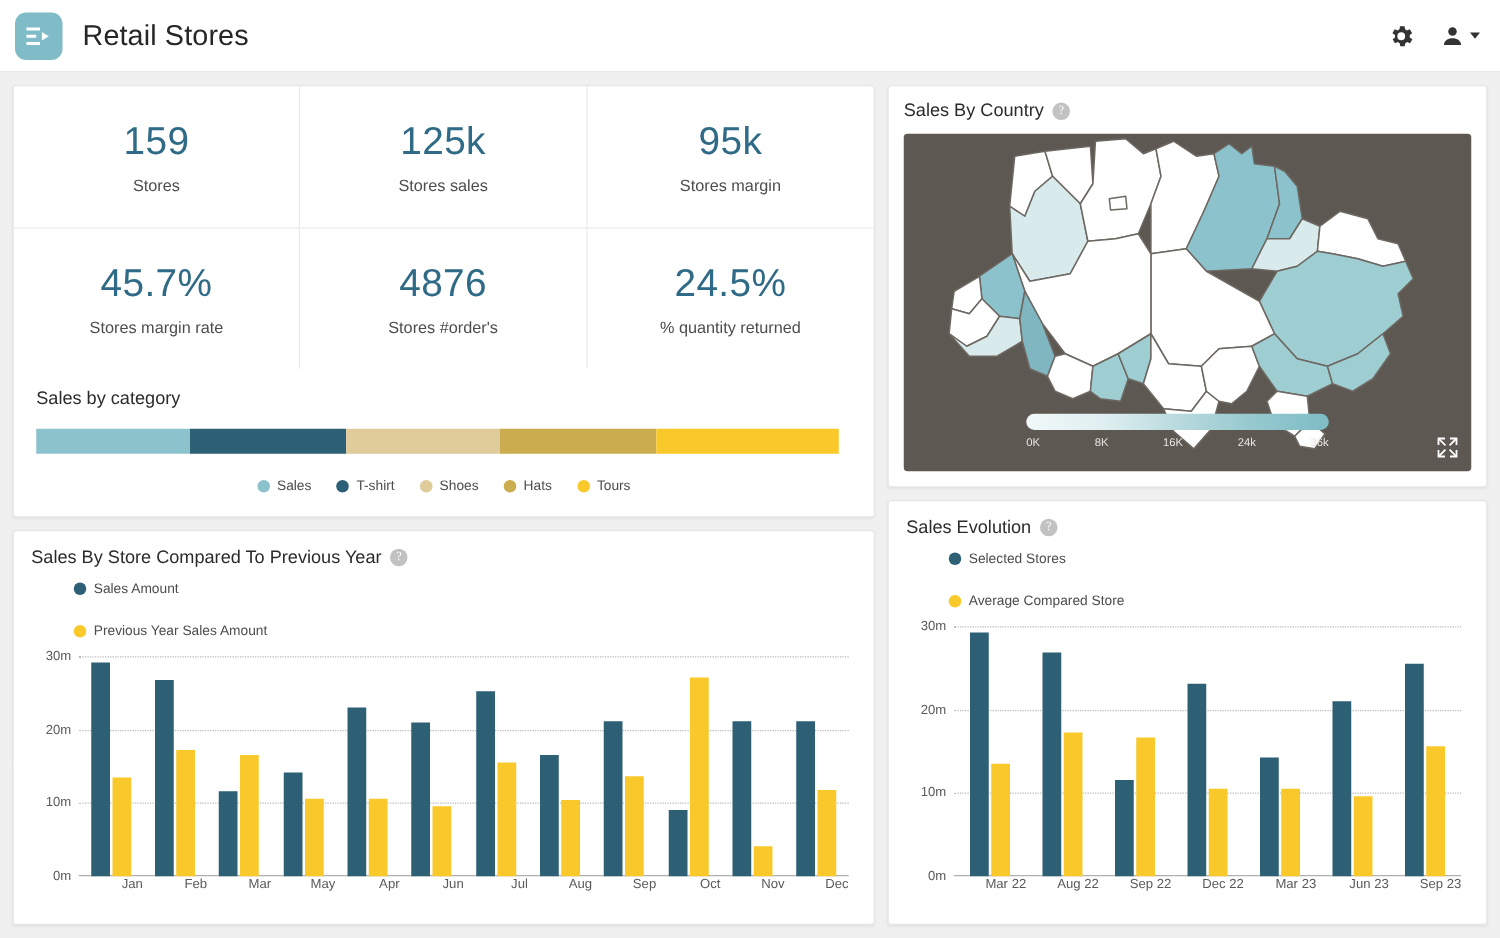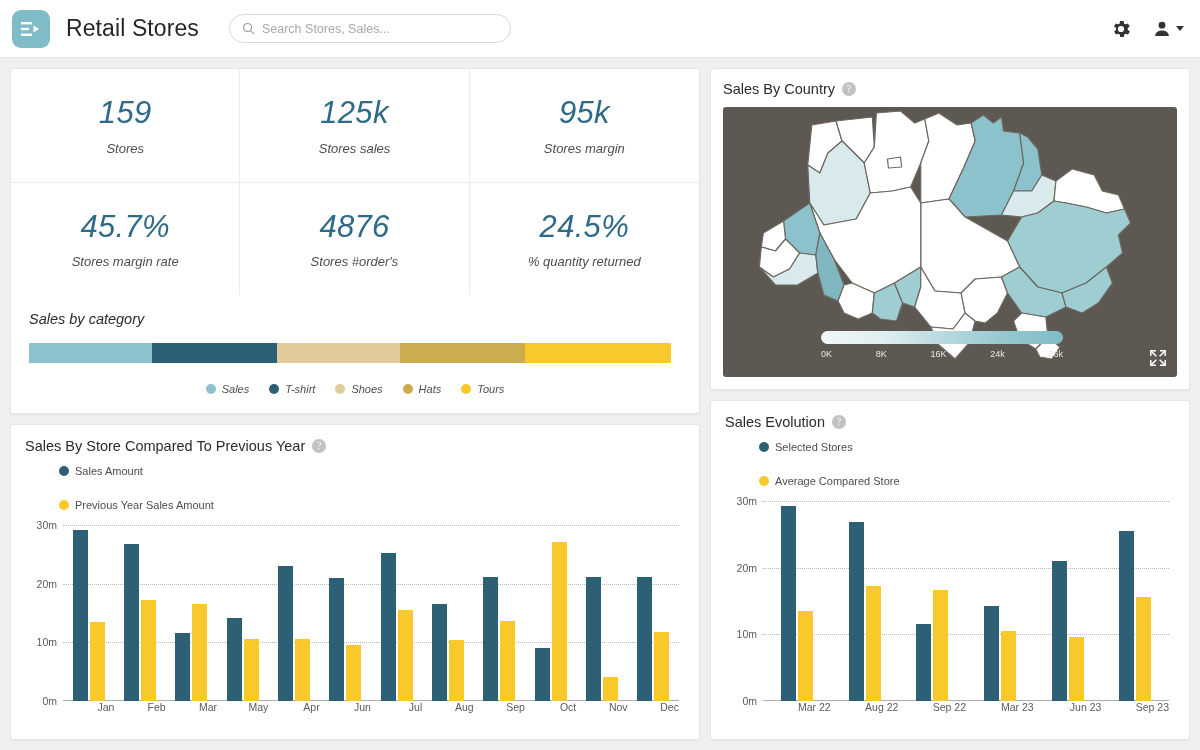--- a/index.html
+++ b/index.html
@@ -52,21 +52,21 @@
   }
   
   .page { padding: 10px; display: flex; gap: 10px; height: 692px; }
   .col-left  { width: 690px; display: flex; flex-direction: column; gap: 10px; }
   .col-right { width: 480px; display: flex; flex-direction: column; gap: 10px; }
   .card {
     background: #fff; border: 1px solid #e6e6e6; border-radius: 3px;
     box-shadow: 0 1px 2px rgba(0,0,0,.05);
   }
   
-  .kpi-card { padding: 0; font-style: italic; }
+  .kpi-card { padding: 0; }
   .kpi-grid { display: grid; grid-template-columns: 1fr 1fr 1fr; }
   .kpi {
     text-align: center; padding: 28px 6px 26px;
     border-right: 1px solid #ebebeb; border-bottom: 1px solid #ebebeb;
   }
   .kpi:nth-child(3n) { border-right: none; }
   .kpi:nth-child(n+4) { border-bottom: none; }
   .kpi-value {
     font-size: 31px; color: #2f6a86; font-weight: 400; line-height: 1.05;
     letter-spacing: .3px;
@@ -151,27 +151,20 @@
   <div class="logo">
     <svg width="20" height="16" viewBox="0 0 20 16">
       <rect x="0" y="1" width="11" height="2.4" fill="#fff"></rect>
       <rect x="0" y="6.8" width="8" height="2.4" fill="#fff"></rect>
       <rect x="0" y="12.6" width="11" height="2.4" fill="#fff"></rect>
       <path d="M12.5 4.6 L18 8 L12.5 11.4 Z" fill="#fff"></path>
     </svg>
   </div>
   <div class="app-title">Retail Stores</div>
 
-  <div class="search-wrap">
-    <svg class="search-icon" width="13" height="13" viewBox="0 0 16 16">
-      <circle cx="6.8" cy="6.8" r="5" fill="none" stroke="#9e9e9e" stroke-width="1.4"></circle>
-      <line x1="10.4" y1="10.4" x2="14.6" y2="14.6" stroke="#9e9e9e" stroke-width="1.4" stroke-linecap="round"></line>
-    </svg>
-    <input class="search-input" type="text" placeholder="Search Stores, Sales..." style="">
-  </div>
 
   <div class="topbar-right">
     <div class="icon-btn">
       <svg width="22" height="22" viewBox="0 0 24 24">
         <path fill="#333" d="M19.4 13a7.6 7.6 0 0 0 0-2l2.1-1.6-2-3.5-2.5 1a7.7 7.7 0 0 0-1.7-1l-.4-2.6h-4l-.4 2.6c-.6.2-1.2.6-1.7 1l-2.5-1-2 3.5L6.6 11a7.6 7.6 0 0 0 0 2l-2.1 1.6 2 3.5 2.5-1c.5.4 1.1.8 1.7 1l.4 2.6h4l.4-2.6c.6-.2 1.2-.6 1.7-1l2.5 1 2-3.5-2.3-1.6zM12 15.4A3.4 3.4 0 1 1 12 8.6a3.4 3.4 0 0 1 0 6.8z"></path>
       </svg>
     </div>
     <div class="icon-btn">
       <svg width="20" height="20" viewBox="0 0 24 24">
         <circle cx="12" cy="7.4" r="4.1" fill="#333"></circle>
@@ -443,20 +436,25 @@
                 <div class="bar b1" style="height: 89.3333%;"></div>
                 <div class="bar b2" style="height: 57.6667%;"></div>
                 <div class="xlabel">Aug 22</div>
               </div>
               <div class="group">
                 <div class="bar b1" style="height: 38.6667%;"></div>
                 <div class="bar b2" style="height: 55.3333%;"></div>
                 <div class="xlabel">Sep 22</div>
               </div>
               <div class="group">
+                <div class="bar b1" style="height: 77%;"></div>
+                <div class="bar b2" style="height: 35%;"></div>
+                <div class="xlabel">Dec 22</div>
+              </div>
+              <div class="group">
                 <div class="bar b1" style="height: 47.3333%;"></div>
                 <div class="bar b2" style="height: 35%;"></div>
                 <div class="xlabel">Mar 23</div>
               </div>
               <div class="group">
                 <div class="bar b1" style="height: 70%;"></div>
                 <div class="bar b2" style="height: 32%;"></div>
                 <div class="xlabel">Jun 23</div>
               </div>
               <div class="group">

